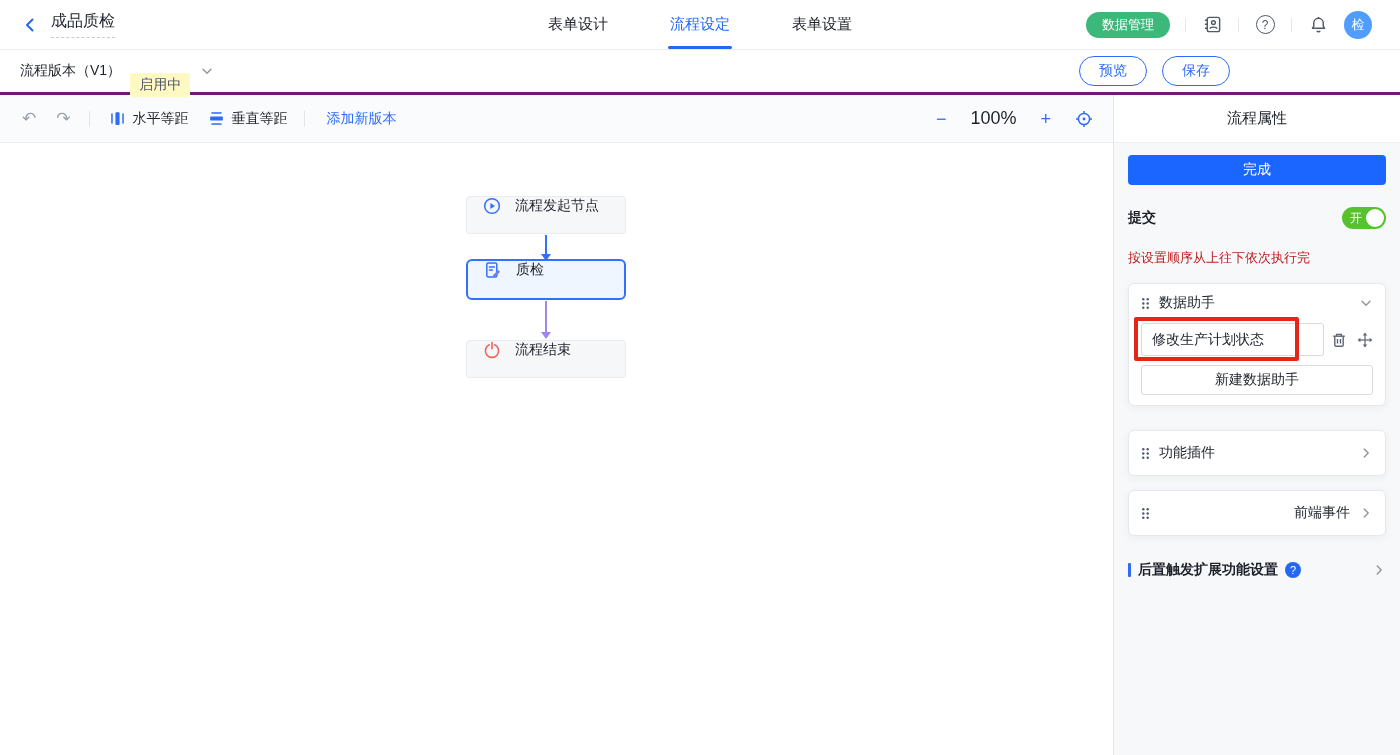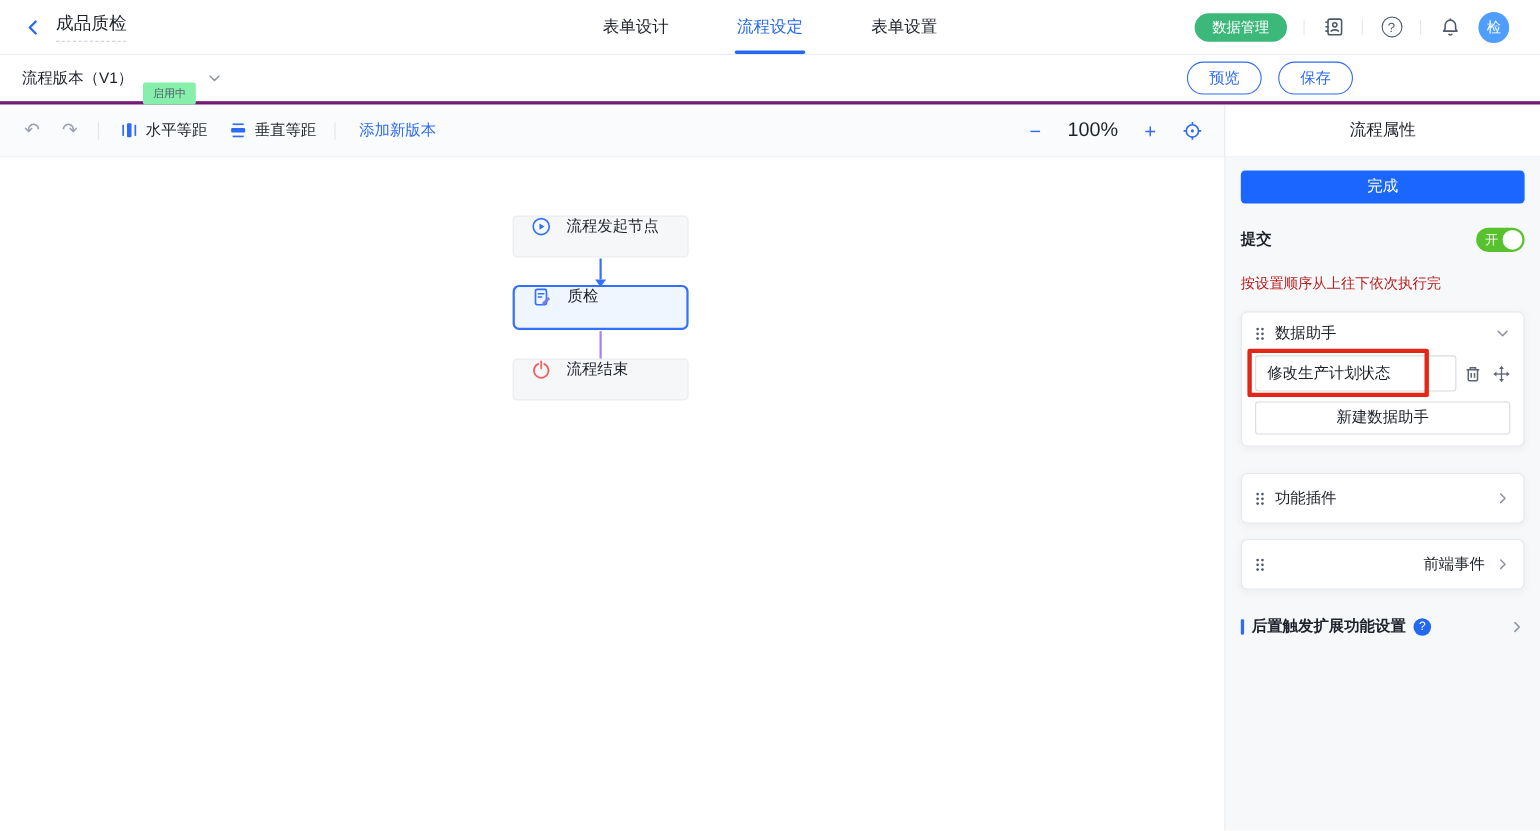--- a/index.html
+++ b/index.html
@@ -27,21 +27,21 @@
     color:#4e5969; cursor:pointer; }
   .help-circle{ width:19px; height:19px; border:1.5px solid #4e5969; border-radius:50%;
     display:flex; align-items:center; justify-content:center; font-size:12px; color:#4e5969; }
   .avatar{ width:28px; height:28px; border-radius:50%; background:#4f9eff; color:#fff;
     font-size:13px; display:flex; align-items:center; justify-content:center; cursor:pointer; }
 
   
   .version-bar{ height:45px; border-bottom:3px solid #701a75; display:flex; align-items:center;
     padding:0 20px; position:relative; background:#fff; }
   .vb-label{ font-size:14px; color:#1d2129; }
-  .vb-badge{ margin-left:9px; background:#86efac; color:#4e5969; font-size:10px;
+  .vb-badge{ margin-left:9px; background:#fef9c3; color:#4e5969; font-size:14px;
     padding:3px 9px; border-radius:2px;margin-top:28px; }
   .vb-chevron{ margin-left:10px; display:flex; cursor:pointer; }
   .vb-actions{ position:absolute; right:170px; display:flex; gap:15px; }
   .btn-outline{ height:30px; padding:0 19px; border-radius:15px; border:1px solid #2e6bf6;
     color:#2e6bf6; background:#fff; font-size:14px; cursor:pointer; }
 
   
   .body{ display:flex; height:660px; }
   .workarea{ flex:1; min-width:0; display:flex; flex-direction:column; }
 
@@ -57,21 +57,21 @@
   .zoom-val{ font-size:18px; color:#1d2129; }
   .target-btn{ display:flex; cursor:pointer; }
 
   .canvas{ flex:1; position:relative; background:#fff; }
   .flow-node{ position:absolute; left:466px; width:160px; height:38px; display:flex;
     align-items:flex-start; gap:14px; padding-left:16px; background:#f6f7f9;
     border:1px solid #e9ebef; border-radius:4px; font-size:14px; color:#1d2129; cursor:pointer; }
   .flow-node.selected{ height:41px; background:#f0f6ff; border:2px solid #3370ff; border-radius:6px;font-family:Liberation Serif, serif; }
   #node-start{ top:53px; }
   #node-qc{ top:116px; }
-  #node-end{ top:183px; }
+  #node-end{ top:197px; }
   .arrow{ position:absolute; left:541px; width:10px; }
   #arrow-1{ top:92px; height:26px; color:#3370ff; }
   #arrow-2{ top:158px; height:38px; color:#a184f0; }
   .arrow .line{ position:absolute; left:4px; top:0; width:2px; height:calc(100% - 7px);
     background:currentColor; }
   .arrow .head{ position:absolute; left:0; bottom:0; width:0; height:0;
     border-left:5px solid transparent; border-right:5px solid transparent;
     border-top:7px solid currentColor; }
 
   

